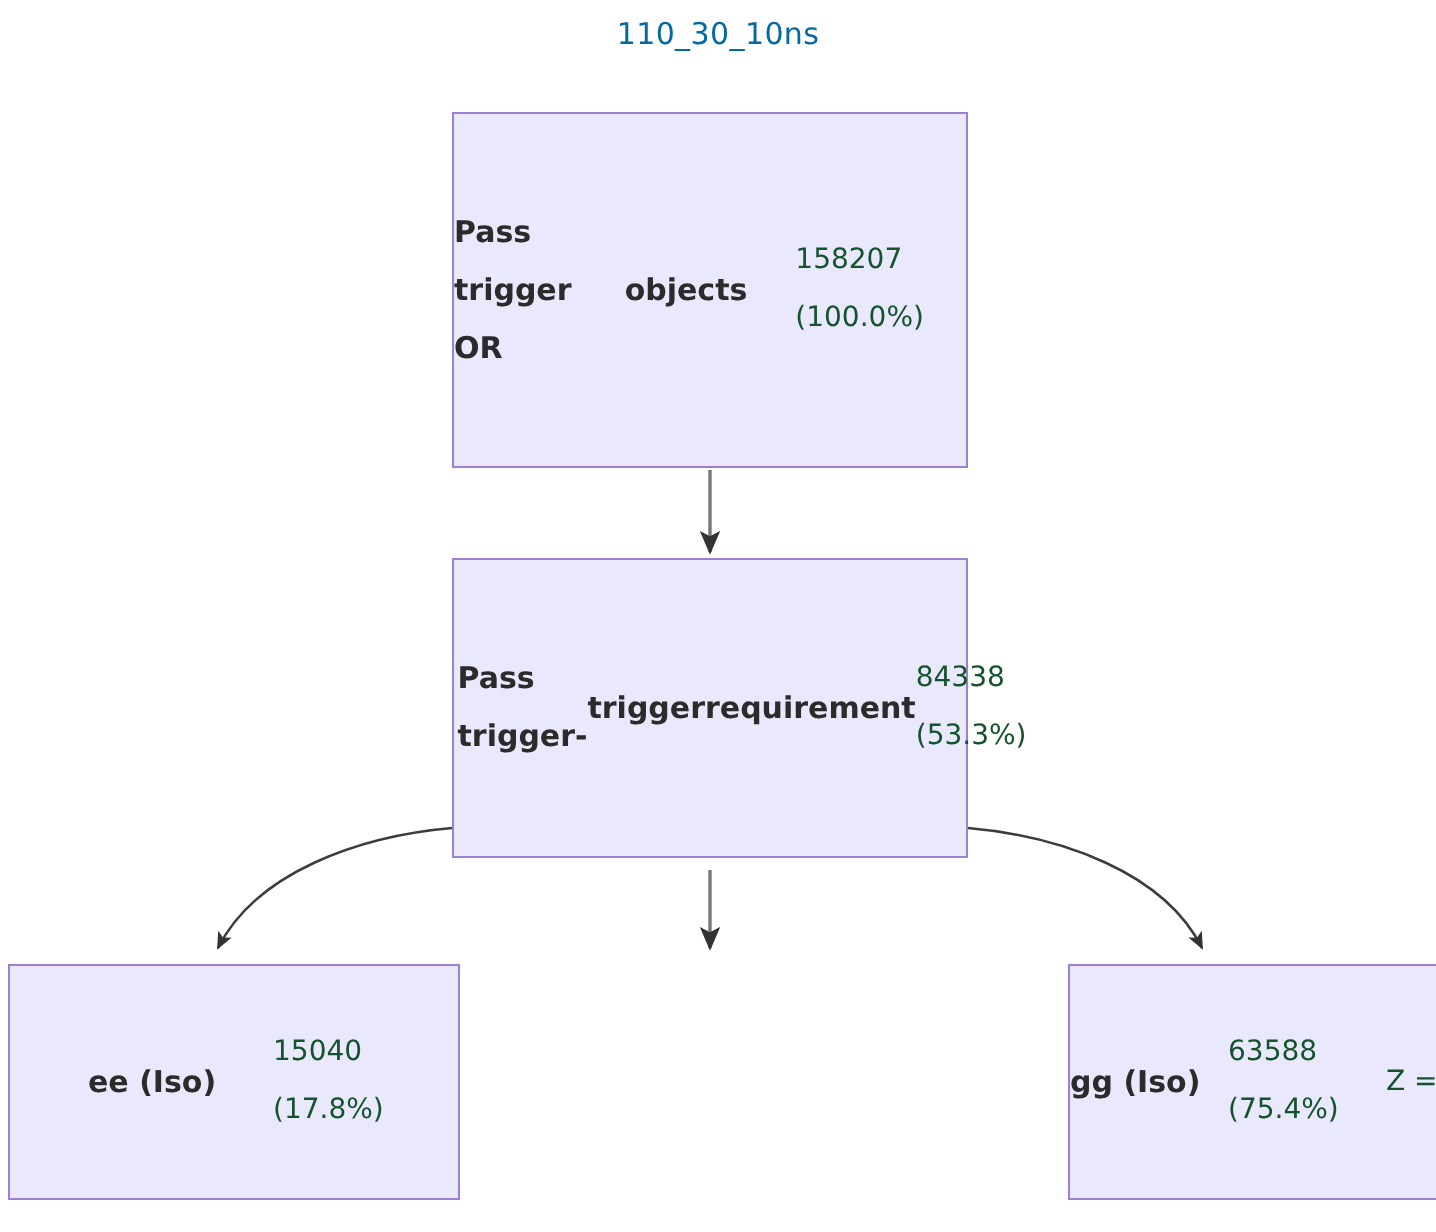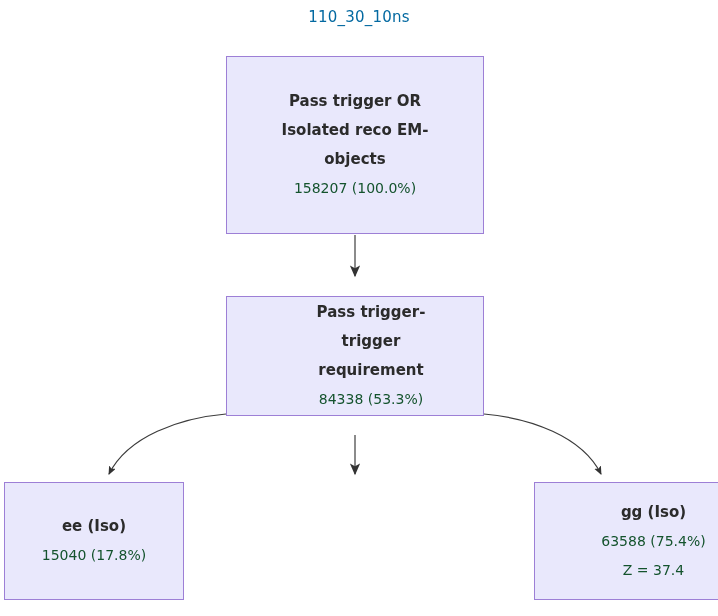--- a/index.html
+++ b/index.html
@@ -35,45 +35,44 @@
     font-size: 15px;
     color: #0369a1;
     letter-spacing: 0.2px;
   }
   .node {
     position: absolute;
     box-sizing: border-box;
     background: #e9e8fc;
     border: 1.6px solid #9d7fd6;
     display: flex;
-    flex-direction: column;
+    flex-direction: row;
     align-items: center;
     justify-content: center;
-    text-align: center;
   }
   .node .line {
     display: block;
     width: 100%;
     line-height: 29px;
     color: #2f2f2f;
   }
   .node .line.head {
     font-size: 15px;
     font-weight: bold;
     color: #2b2b2b;
   }
   .node .line.val {
     font-size: 14px;
     font-weight: normal;
     color: #14532d;
   }
   
   #node-root    { left: 226px; top: 56px;  width: 258px; height: 178px; }
-  #node-match   { left: 226px; top: 296px; width: 258px; height: 120px; padding-left: 32px; }
-  #node-ee      { left: 4px;   top: 482px; width: 180px; height: 118px; }
+  #node-match   { left: 226px; top: 279px; width: 258px; height: 150px; padding-left: 32px; }
+  #node-ee      { left: 4px;   top: 482px; width: 226px; height: 118px; padding-left: 39px; }
   #node-eg      { left: 263px; top: 482px; width: 185px; height: 118px; }
   #node-gg      { left: 490px; top: 482px; width: 239px; height: 118px; margin-left: 44px; }
 </style>
 </head>
 <body>
 
 <div id="canvas">
 
   <div class="chart-title">110_30_10ns</div>
 
@@ -88,21 +87,20 @@
 
     <path d="M226,414 C180,418 128,436 109,474" fill="none" stroke="#3c3c3c" stroke-width="1.25" marker-end="url(#arrowhead)"></path>
 
     <path d="M355,435 L355,474" fill="none" stroke="#777777" stroke-width="1.7" marker-end="url(#arrowhead)"></path>
 
     <path d="M484,414 C530,418 582,436 601,474" fill="none" stroke="#3c3c3c" stroke-width="1.25" marker-end="url(#arrowhead)"></path>
   </svg>
 
   <div class="node" id="node-root">
     <span class="line head">Pass trigger OR</span>
-    <span class="line head">Isolated reco EM-</span>
     <span class="line head">objects</span>
     <span class="line val">158207 (100.0%)</span>
   </div>
 
   <div class="node" id="node-match">
     <span class="line head">Pass trigger-</span>
     <span class="line head">trigger</span>
     <span class="line head">requirement</span>
     <span class="line val">84338 (53.3%)</span>
   </div>

